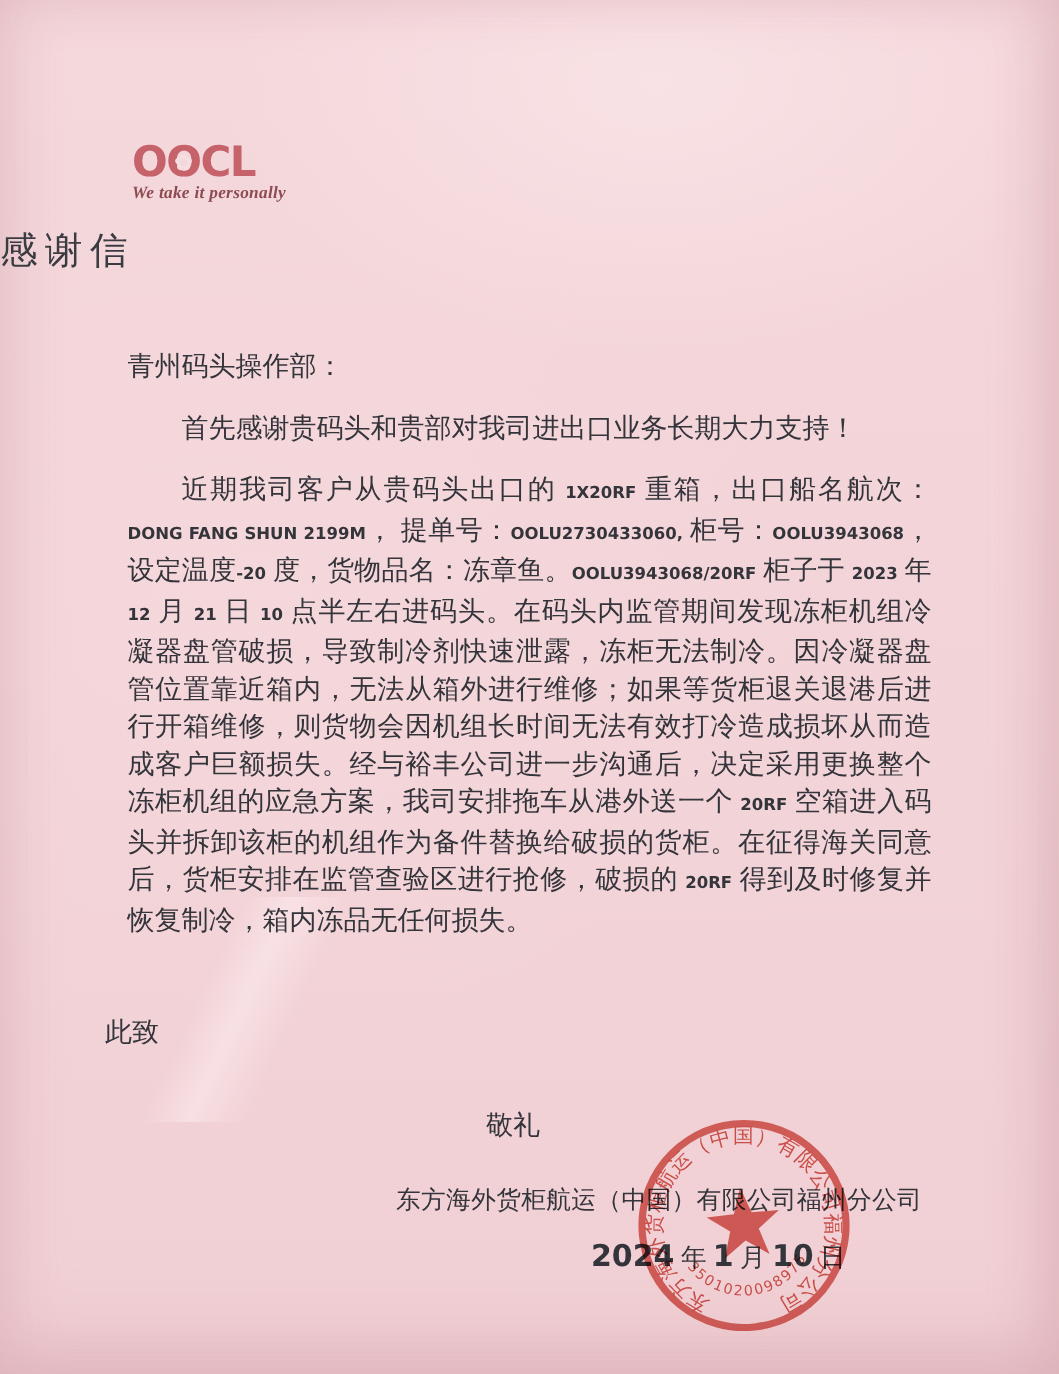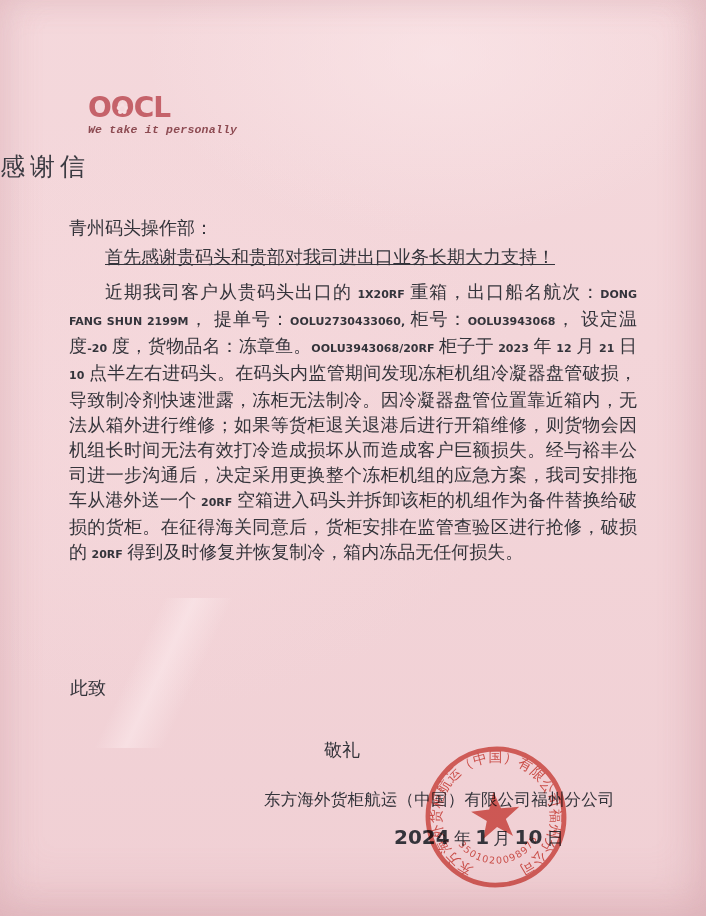--- a/index.html
+++ b/index.html
@@ -33,37 +33,37 @@
     display:flex;align-items:center;
   }
   .logo-text span{display:inline-block;}
   .o2{position:relative;}
   .flower{
     position:absolute;left:50%;top:54%;transform:translate(-50%,-50%);
     font-size:15px;color:#f6dee1;letter-spacing:0;
   }
   .tagline{
     margin-top:2px;
-    font-family:Liberation Mono, monospace;
+    font-family:Liberation Serif, serif;
     font-style:italic;font-weight:bold;
     font-size:11.5px;color:#8d4b52;letter-spacing:0.2px;
   }
   
   .title{
     position:absolute;top:150px;left:0;width:692px;text-align:left;
     font-size:25px;letter-spacing:5px;color:#3b3b42;font-weight:500;
   }
   
   .body{
     position:absolute;left:69px;top:216px;width:568px;
     font-size:18px;line-height:25px;text-align:justify;
   }
-  .body p{margin:0;}
+  .body p{margin:16px;}
   .salutation{margin-bottom:4px !important;}
-  .p1{margin-bottom:10px !important;text-decoration:underline;}
+  .p1{margin-bottom:10px !important;}
   .p2{margin-bottom:7px !important;}
   .indent{text-indent:2em;}
   .b{font-weight:bold;font-family:"DejaVu Sans","Liberation Sans",sans-serif;font-size:11px;}
   
   .cizhi{position:absolute;left:70px;top:676px;font-size:18px;}
   .jingli{position:absolute;left:324px;top:738px;font-size:18px;text-align:right;}
   .company{position:absolute;left:264px;top:789px;font-size:16.5px;letter-spacing:0.2px;white-space:nowrap;}
   .date{position:absolute;left:394px;top:825px;font-size:17px;white-space:nowrap;}
   .date .b{font-size:20px;}
   

